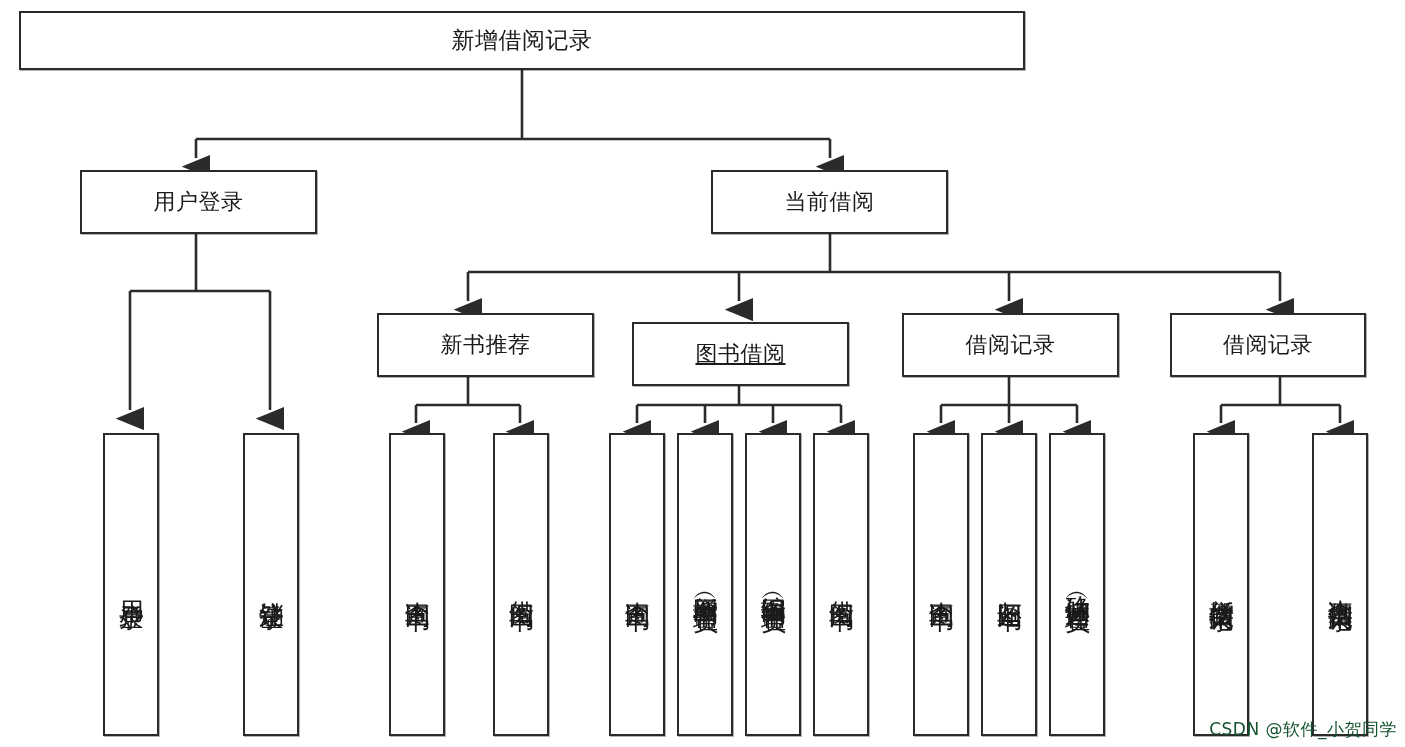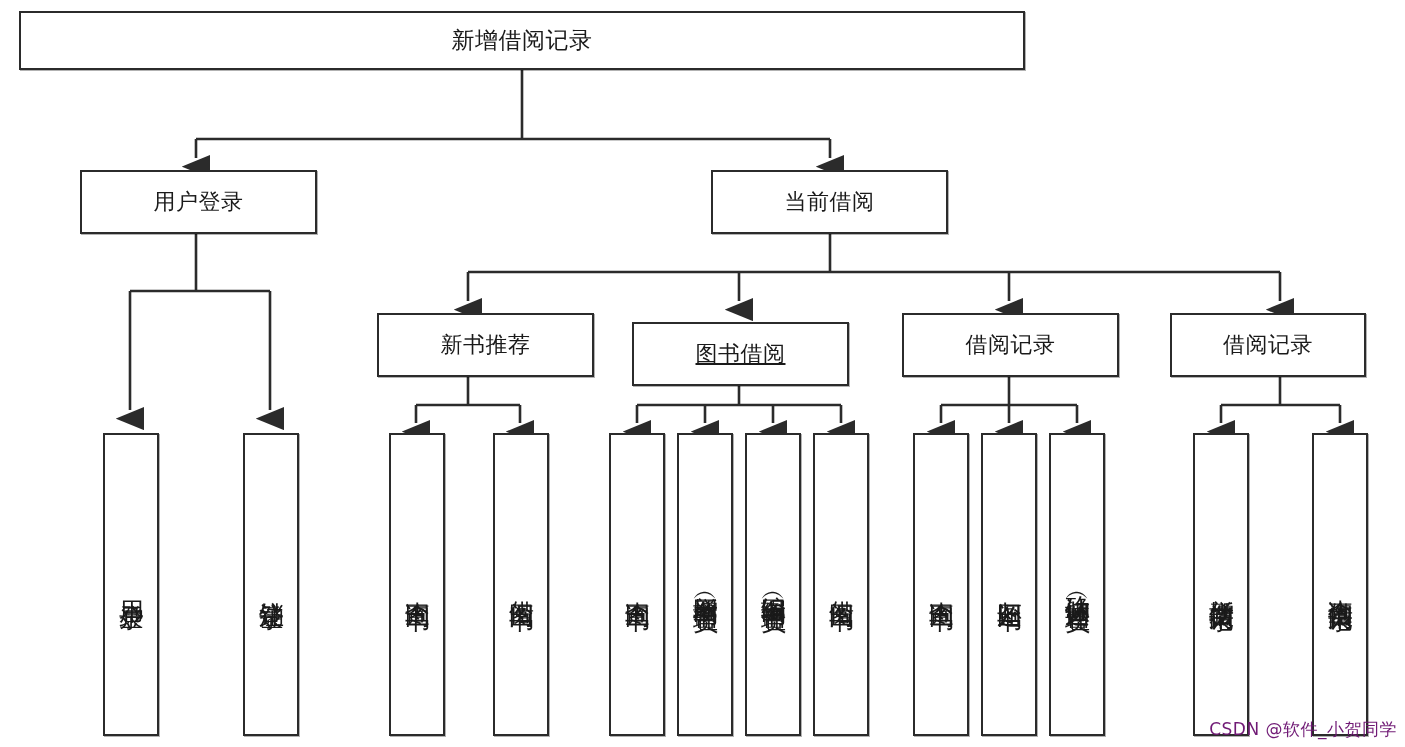--- a/index.html
+++ b/index.html
@@ -64,21 +64,21 @@
     line-height: 1.28;
     letter-spacing: 2px;
     white-space: nowrap;
     max-height: 100%;
   }
   #watermark {
     position: absolute;
     right: 8px;
     bottom: 6px;
     font-size: 17px;
-    color: #701a75;
+    color: #14532d;
     letter-spacing: 0.5px;
     white-space: nowrap;
     user-select: none;
   }
 </style>
 </head>
 <body>
 
 <div id="diagram-root">
 

